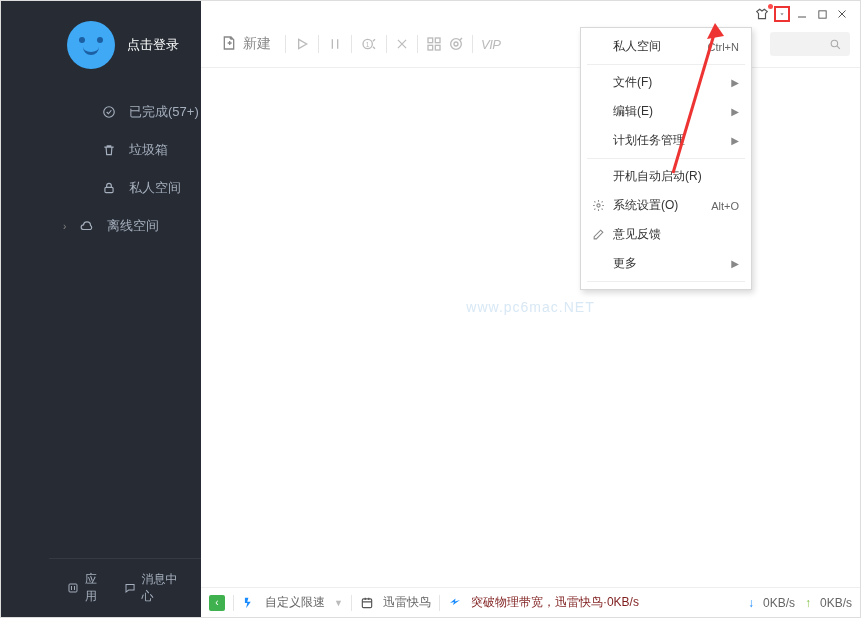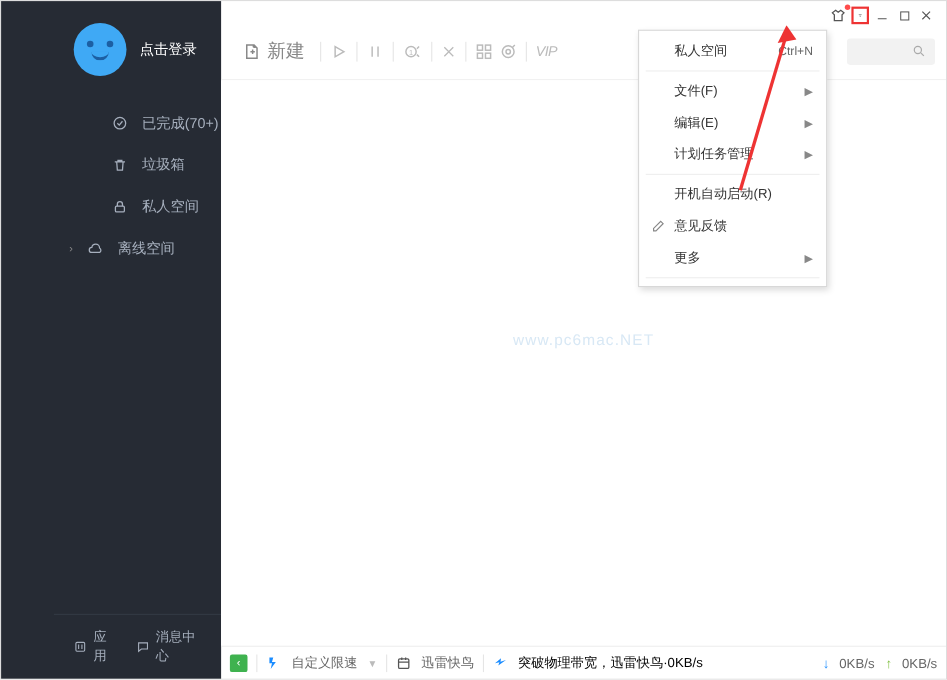--- a/index.html
+++ b/index.html
@@ -26,21 +26,21 @@
 
   
   .main { flex: 1; display: flex; flex-direction: column; position: relative; }
   .titlebar { height: 26px; display: flex; justify-content: flex-end; align-items: center; gap: 4px; padding-right: 10px; position: relative; }
   .titlebar .ico { width: 16px; height: 16px; display: inline-flex; align-items: center; justify-content: center; color: #555; cursor: pointer; font-size: 13px; }
   .shirt { position: relative; }
   .shirt::after { content: ""; position: absolute; top: -2px; right: -3px; width: 5px; height: 5px; background: #ff4c4c; border-radius: 50%; }
   .dropdown-btn { border: 2px solid #e33; padding: 2px 4px; }
 
   .toolbar { display: flex; align-items: center; gap: 6px; padding: 4px 10px 10px 14px; border-bottom: 1px solid #eee; }
-  .tbtn { display: flex; align-items: center; gap: 6px; color: #888; font-size: 17px; padding: 4px 6px; cursor: pointer; }
+  .tbtn { display: flex; gap: 6px; color: #888; font-size: 14px; padding: 4px 6px; cursor: pointer; }
   .tsep { width: 1px; height: 18px; background: #e5e5e5; margin: 0 2px; }
   .tool-icon { color: #bbb; font-size: 16px; }
   .vip { font-style: italic; color: #bbb; font-size: 13px; letter-spacing: -0.5px; }
   .search { flex: 1; display: flex; justify-content: flex-end; }
   .search-box { width: 80px; height: 24px; background: #f2f2f2; border-radius: 3px; display: flex; align-items: center; justify-content: flex-end; padding-right: 8px; color: #aaa; }
 
   .content { flex: 1; position: relative; background: #fff; }
   .center-text { position: absolute; left: 50%; top: 46%; transform: translate(-50%,-50%); color: #d8e8f5; font-size: 14px; letter-spacing: 1px; }
 
   
@@ -84,21 +84,21 @@
       <div class="login-label">点击登录</div>
     </div>
     <div class="nav">
       <div class="nav-item">
         <span class="nav-icon">
           <svg width="14" height="14" viewBox="0 0 24 24" fill="none" stroke="currentColor" stroke-width="2">
               <circle cx="12" cy="12" r="9"></circle>
               <path d="M8 12l3 3 5-6"></path>
             </svg>
         </span>
-        <span>已完成(70+)</span>
+        <span>已完成(57+)</span>
       </div>
       <div class="nav-item">
         <span class="nav-icon">
           <svg width="14" height="14" viewBox="0 0 24 24" fill="none" stroke="currentColor" stroke-width="2">
               <path d="M4 7h16M9 7V5h6v2M7 7l1 13h8l1-13"></path>
             </svg>
         </span>
         <span>垃圾箱</span>
       </div>
       <div class="nav-item">
@@ -250,20 +250,30 @@
       </div>
       <div class="menu-row">
         <span class="mi"></span>
         <span class="label">计划任务管理</span>
         <span class="sub">▶</span>
       </div>
       <div class="menu-sep"></div>
       <div class="menu-row">
         <span class="mi"></span>
         <span class="label">开机自动启动(R)</span>
+      </div>
+      <div class="menu-row">
+        <span class="mi gear-blue">
+          <svg width="13" height="13" viewBox="0 0 24 24" fill="none" stroke="currentColor" stroke-width="2">
+              <circle cx="12" cy="12" r="3"></circle>
+              <path d="M12 2v3M12 19v3M4.2 4.2l2.1 2.1M17.7 17.7l2.1 2.1M2 12h3M19 12h3M4.2 19.8l2.1-2.1M17.7 6.3l2.1-2.1"></path>
+            </svg>
+        </span>
+        <span class="label">系统设置(O)</span>
+        <span class="shortcut">Alt+O</span>
       </div>
       <div class="menu-row">
         <span class="mi edit-green">
           <svg width="13" height="13" viewBox="0 0 24 24" fill="none" stroke="currentColor" stroke-width="2">
               <path d="M4 20h4L20 8l-4-4L4 16v4z"></path>
             </svg>
         </span>
         <span class="label">意见反馈</span>
       </div>
       <div class="menu-row">
@@ -301,21 +311,21 @@
         </span>
         <span>迅雷快鸟</span>
       </div>
       <span class="ssep"></span>
       <div class="sitem">
         <span class="swift-ico">
           <svg width="14" height="12" viewBox="0 0 24 24" fill="currentColor">
               <path d="M2 12l8-2-2 6 14-10-10 3 1-6z"></path>
             </svg>
         </span>
-        <span style="color:#000000">突破物理带宽，迅雷快鸟·0KB/s</span>
+        <span style="color:#7f1d1d">突破物理带宽，迅雷快鸟·0KB/s</span>
       </div>
       <div class="right">
         <div class="sitem">
           <span class="blue-ico">↓</span>
           <span>0KB/s</span>
         </div>
         <div class="sitem">
           <span class="up-ico">↑</span>
           <span>0KB/s</span>
         </div>

